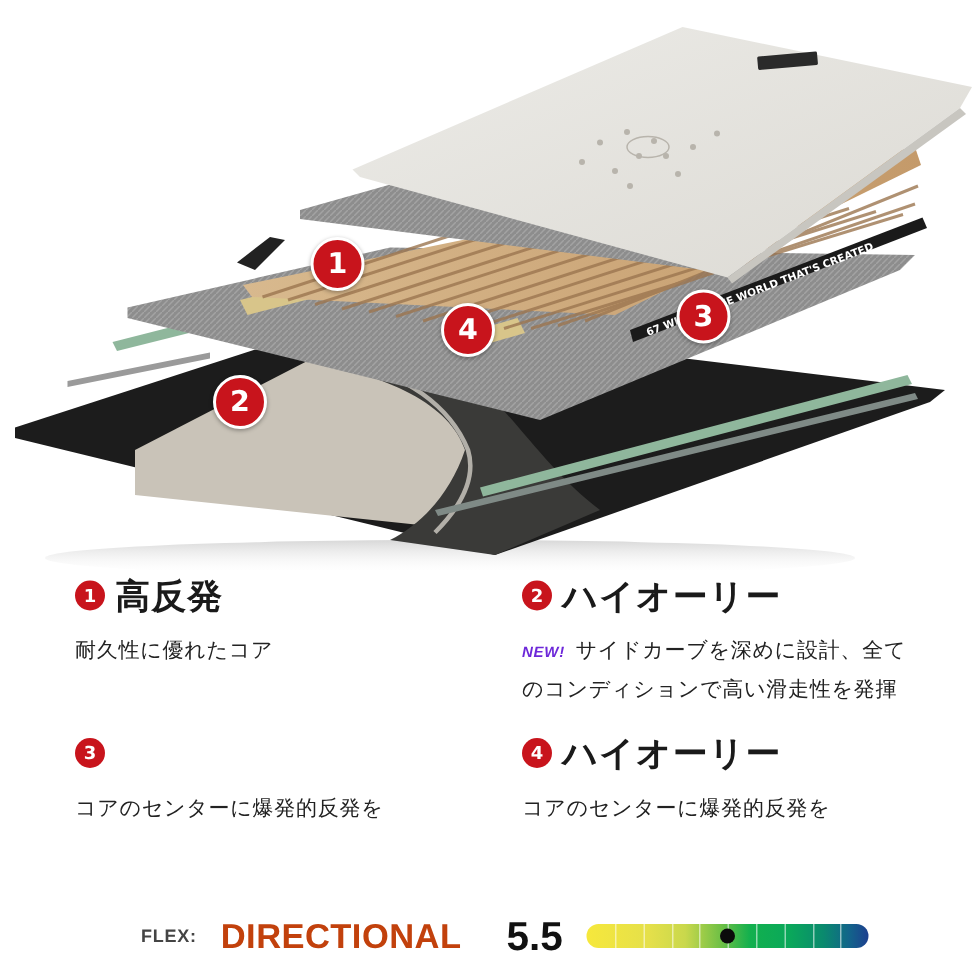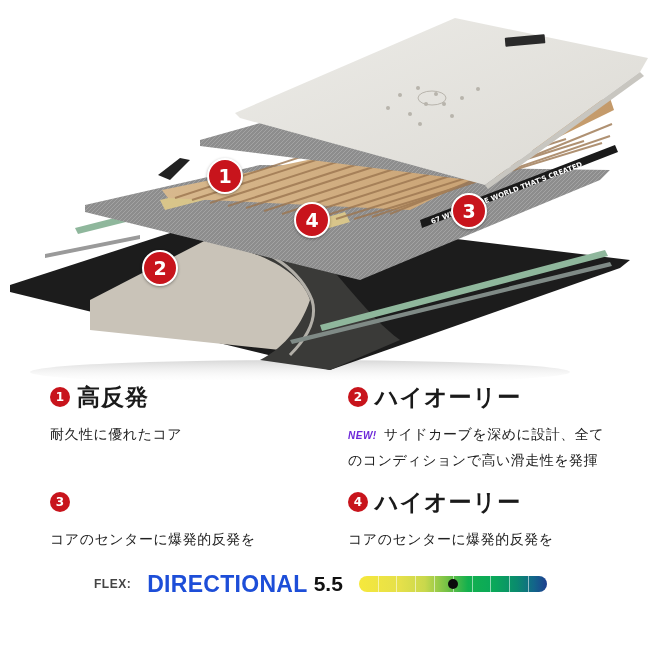--- a/index.html
+++ b/index.html
@@ -24,24 +24,24 @@
   .feature .badge {
     width:20px; height:20px; border-radius:50%; background:#c8141c; color:#fff;
     font-weight:bold; font-size:12px; display:flex; align-items:center; justify-content:center;
     margin-right:7px; flex:none;
   }
   .feature .title { font-weight:bold; font-size:23px; letter-spacing:1px; color:#1a1a1a; }
   .feature .desc { margin-top:12px; font-size:14px; line-height:25px; color:#222; letter-spacing:0.5px; }
   .feature .new { color:#6d28d9; font-weight:bold; font-style:italic; margin-right:7px; font-family:"Liberation Sans", sans-serif; font-size:10px; }
 
   
-  .flex-row { position:absolute; left:94px; top:568px; height:32px; display:flex; align-items:center; }
+  .flex-row { position:absolute; left:94px; top:608px; height:32px; display:flex; align-items:center; }
   .flex-label { font-family:"Liberation Sans", sans-serif; font-weight:bold; font-size:12px; color:#444; margin-right:16px; letter-spacing:0.5px; }
-  .flex-type { font-family:"Liberation Sans", sans-serif; font-weight:bold; font-size:23px; color:#1d4ed8; letter-spacing:0.3px; margin-right:6px; }
-  .flex-value { font-family:"Liberation Sans", sans-serif; font-weight:bold; font-size:21px; color:#111; margin-right:16px; }
+  .flex-type { font-family:"Liberation Sans", sans-serif; font-weight:bold; font-size:23px; color:#c2410c; letter-spacing:0.3px; margin-right:30px; }
+  .flex-value { font-family:"Liberation Sans", sans-serif; font-weight:bold; font-size:27px; color:#111; margin-right:16px; }
   .flex-bar {
     position:relative; width:188px; height:16px; border-radius:8px; overflow:hidden;
     background:linear-gradient(90deg,#f6e83c 0%,#e5e04a 22%,#c9d84c 35%,#6cbf45 48%,#12b04e 58%,#0aa85a 72%,#0a8a6e 84%,#12658a 93%,#1d3f8f 100%);
   }
   .flex-seg { position:absolute; top:0; bottom:0; width:1px; background:rgba(255,255,255,0.55); }
   .flex-dot { position:absolute; top:3px; width:10px; height:10px; border-radius:50%; background:#0b0b0b; }
 </style>
 </head>
 <body>
 

